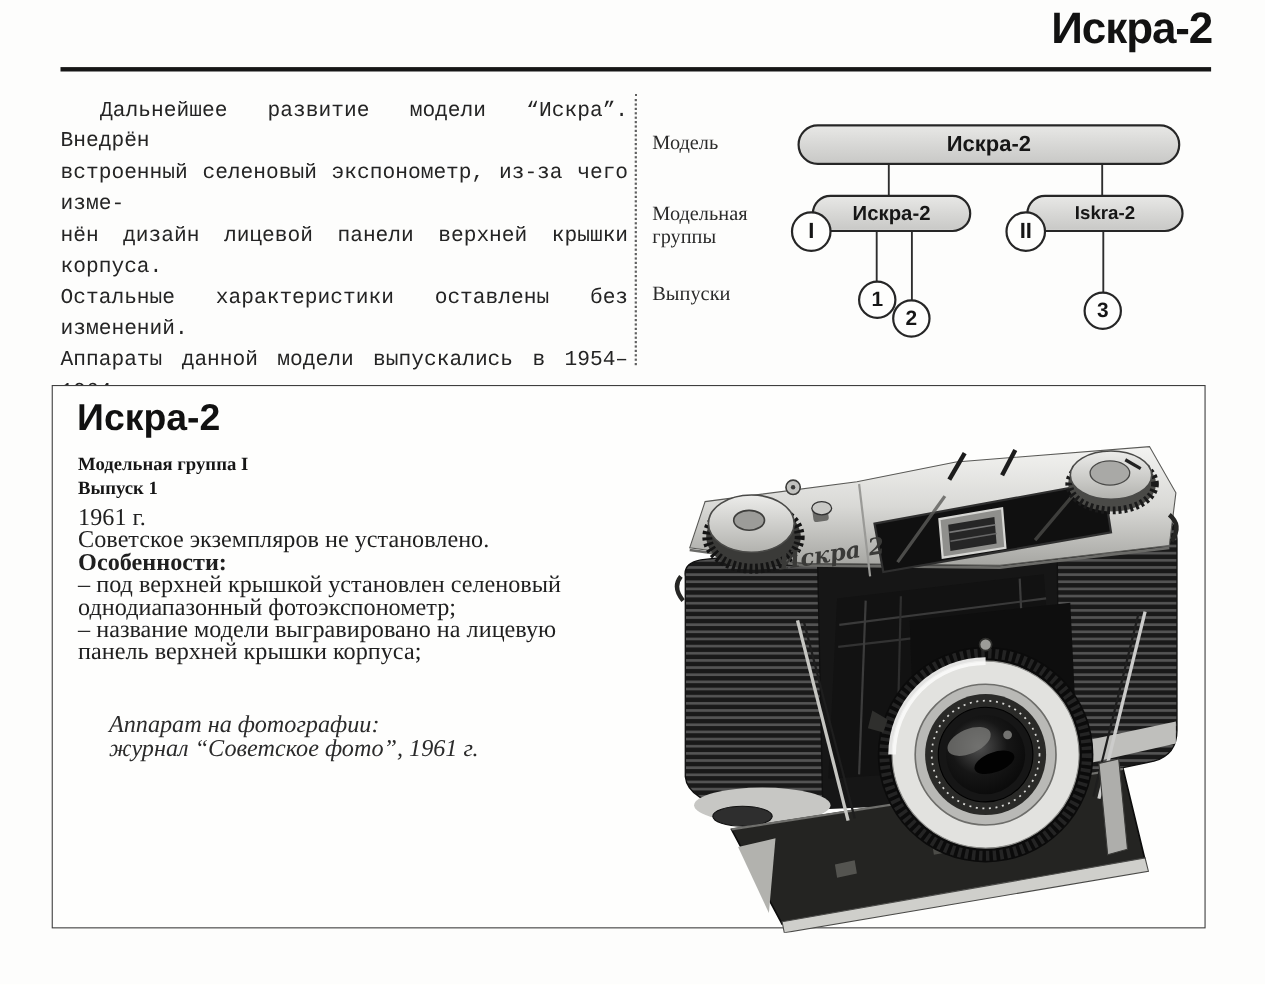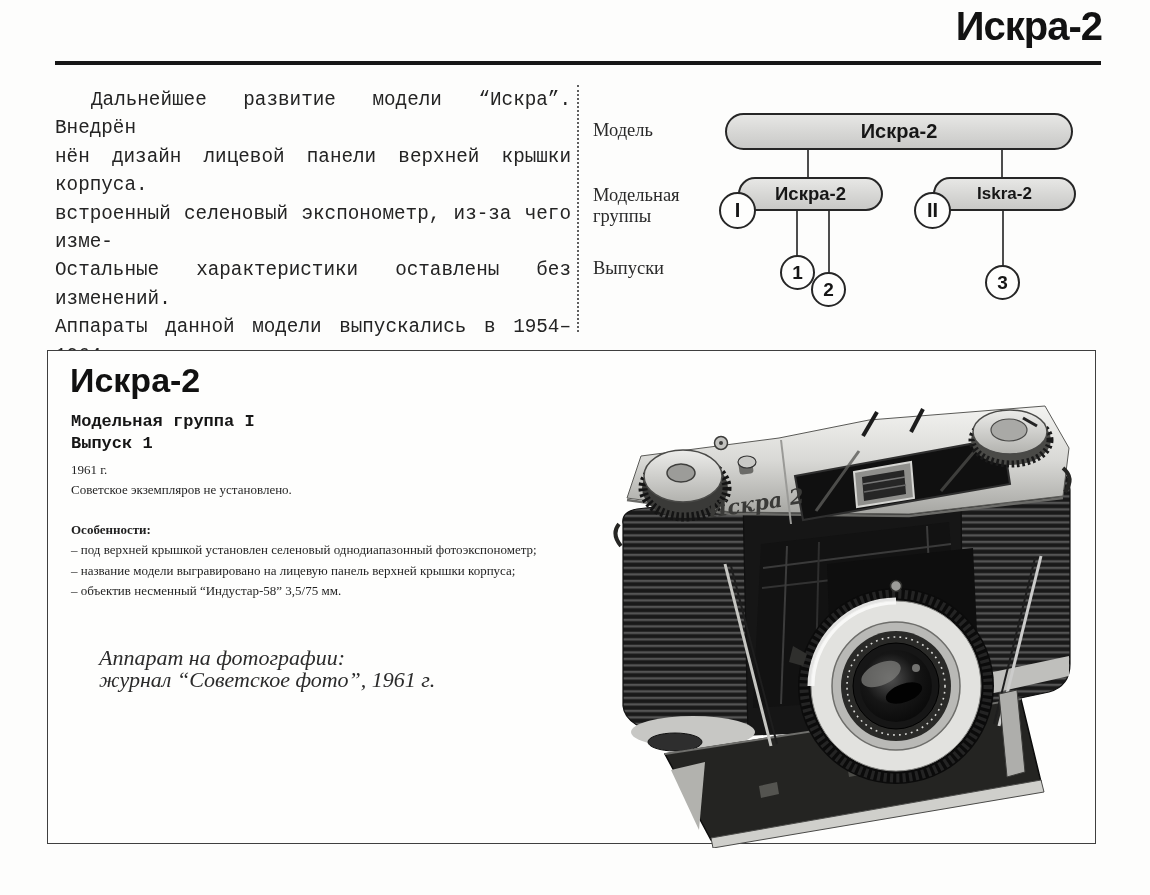--- a/index.html
+++ b/index.html
@@ -64,49 +64,49 @@
     position:absolute; left:47px; top:350px; width:1049px; height:494px;
     border:1.5px solid #3f3f3f; background:#fefefd; box-sizing:border-box;
   }
   .card-title {
     position:absolute; left:22px; top:10px;
     font-family:"Liberation Sans", sans-serif; font-weight:bold;
     font-size:34px; color:#111;
   }
   .card-subline {
     position:absolute; left:23px;
-    font-family:Liberation Mono, monospace; font-weight:bold;
+    font-family:Liberation Serif, serif; font-weight:bold;
     font-size:17px; color:#161616;
   }
   .sub-group { top:61px; }
   .sub-issue { top:83px; }
   .card-info {
     position:absolute; left:23px; top:109px; width:470px;
-    font-size:13px; line-height:20.4px; color:#1f1f1f;
-  }
-  .features-heading { font-weight:bold;margin-top:19px; }
+    font-size:22px; line-height:20.4px; color:#1f1f1f;
+  }
+  .features-heading { font-weight:bold; }
   .card-credit {
     position:absolute; left:23px; top:296px; width:420px;
     font-style:italic; font-size:22px; line-height:21.5px; color:#2b2b2b;margin-left:28px;
   }
   .camera { position:absolute; left:563px; top:45px; width:472px; height:452px; }
   .engraving { font-family:"DejaVu Serif", serif; font-style:italic; font-weight:600; font-size:21px; fill:#3a3a38; }
 </style>
 </head>
 <body>
 
 <div class="page">
 
   <div class="page-title">Искра-2</div>
   <div class="header-rule"></div>
 
   <div class="intro">
     <div class="intro-line">Дальнейшее развитие модели “Искра”. Внедрён</div>
+    <div class="intro-line">встроенный селеновый экспонометр, из-за чего изме-</div>
     <div class="intro-line">нён дизайн лицевой панели верхней крышки корпуса.</div>
-    <div class="intro-line">встроенный селеновый экспонометр, из-за чего изме-</div>
     <div class="intro-line">Остальные характеристики оставлены без изменений.</div>
     <div class="intro-line">Аппараты данной модели выпускались в 1954–1964 гг.</div>
   </div>
 
   <div class="dotted-divider"></div>
 
   <div class="diagram-label lbl-model">Модель</div>
   <div class="diagram-label lbl-groups">Модельная группы</div>
   <div class="diagram-label lbl-issues">Выпуски</div>
 
@@ -132,21 +132,20 @@
     <div class="card-title">Искра-2</div>
     <div class="card-subline sub-group">Модельная группа I</div>
     <div class="card-subline sub-issue">Выпуск 1</div>
 
     <div class="card-info">
       <div>1961 г.</div>
       <div>Советское экземпляров не установлено.</div>
       <div class="features-heading">Особенности:</div>
       <div>– под верхней крышкой установлен селеновый однодиапазонный фотоэкспонометр;</div>
       <div>– название модели выгравировано на лицевую панель верхней крышки корпуса;</div>
-      <div>– объектив несменный “Индустар-58” 3,5/75 мм.</div>
     </div>
 
     <div class="card-credit">
       <div>Аппарат на фотографии:</div>
       <div>журнал “Советское фото”, 1961 г.</div>
     </div>
 
     <svg class="camera" viewBox="0 0 472 452">
       <defs>
         <linearGradient id="chrome" x1="0" y1="0" x2="0" y2="1">

